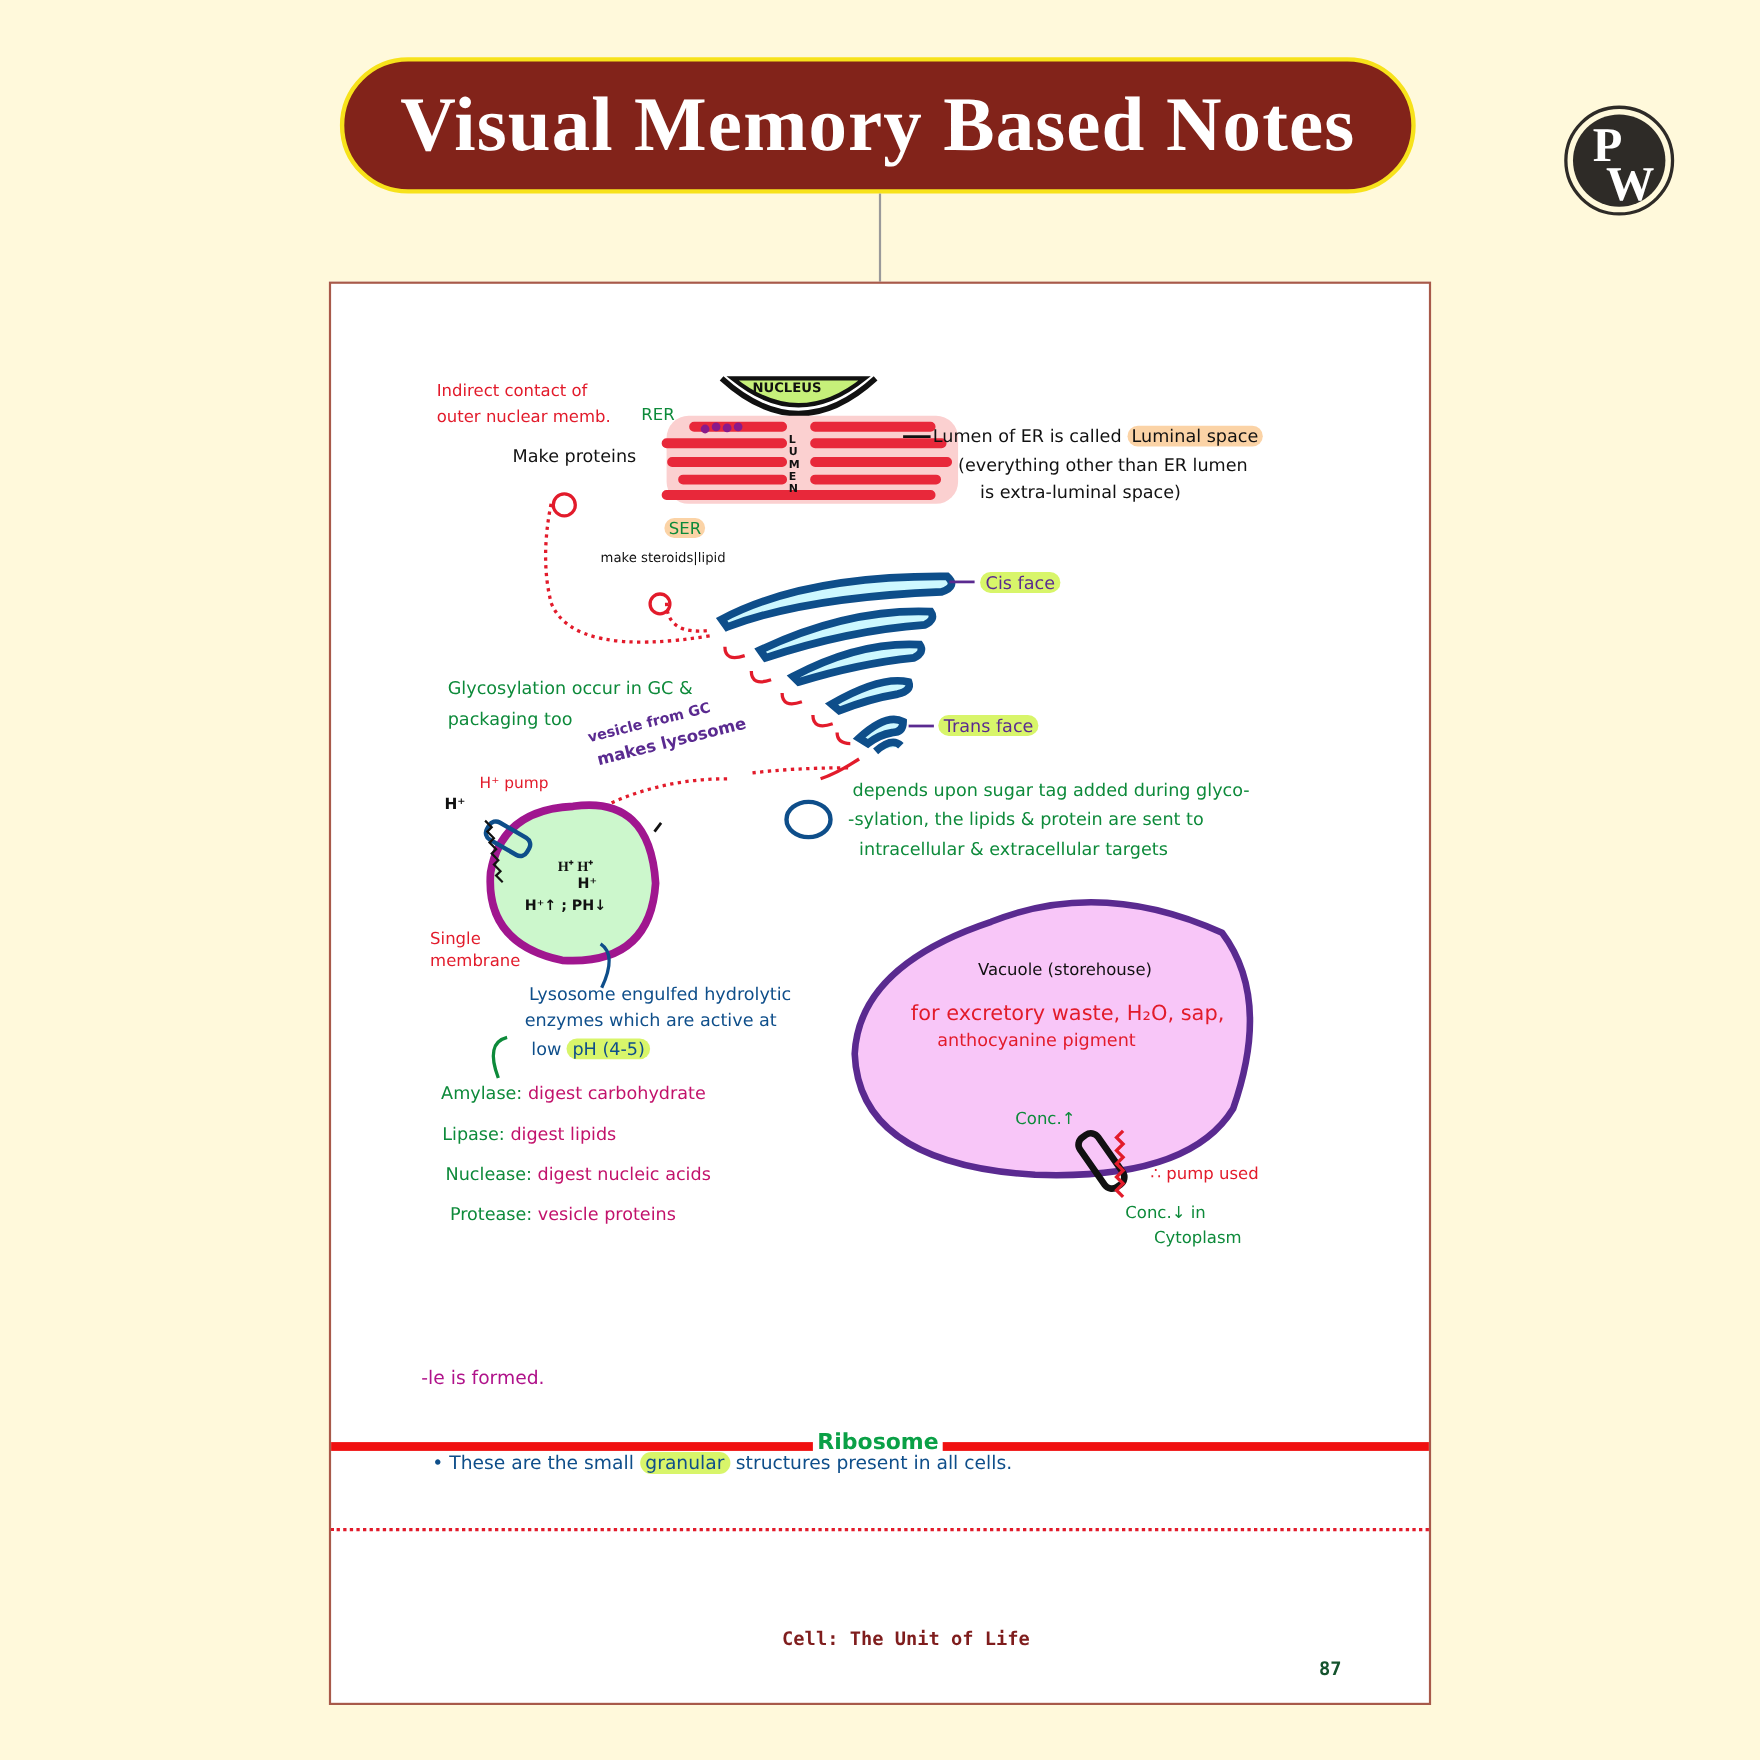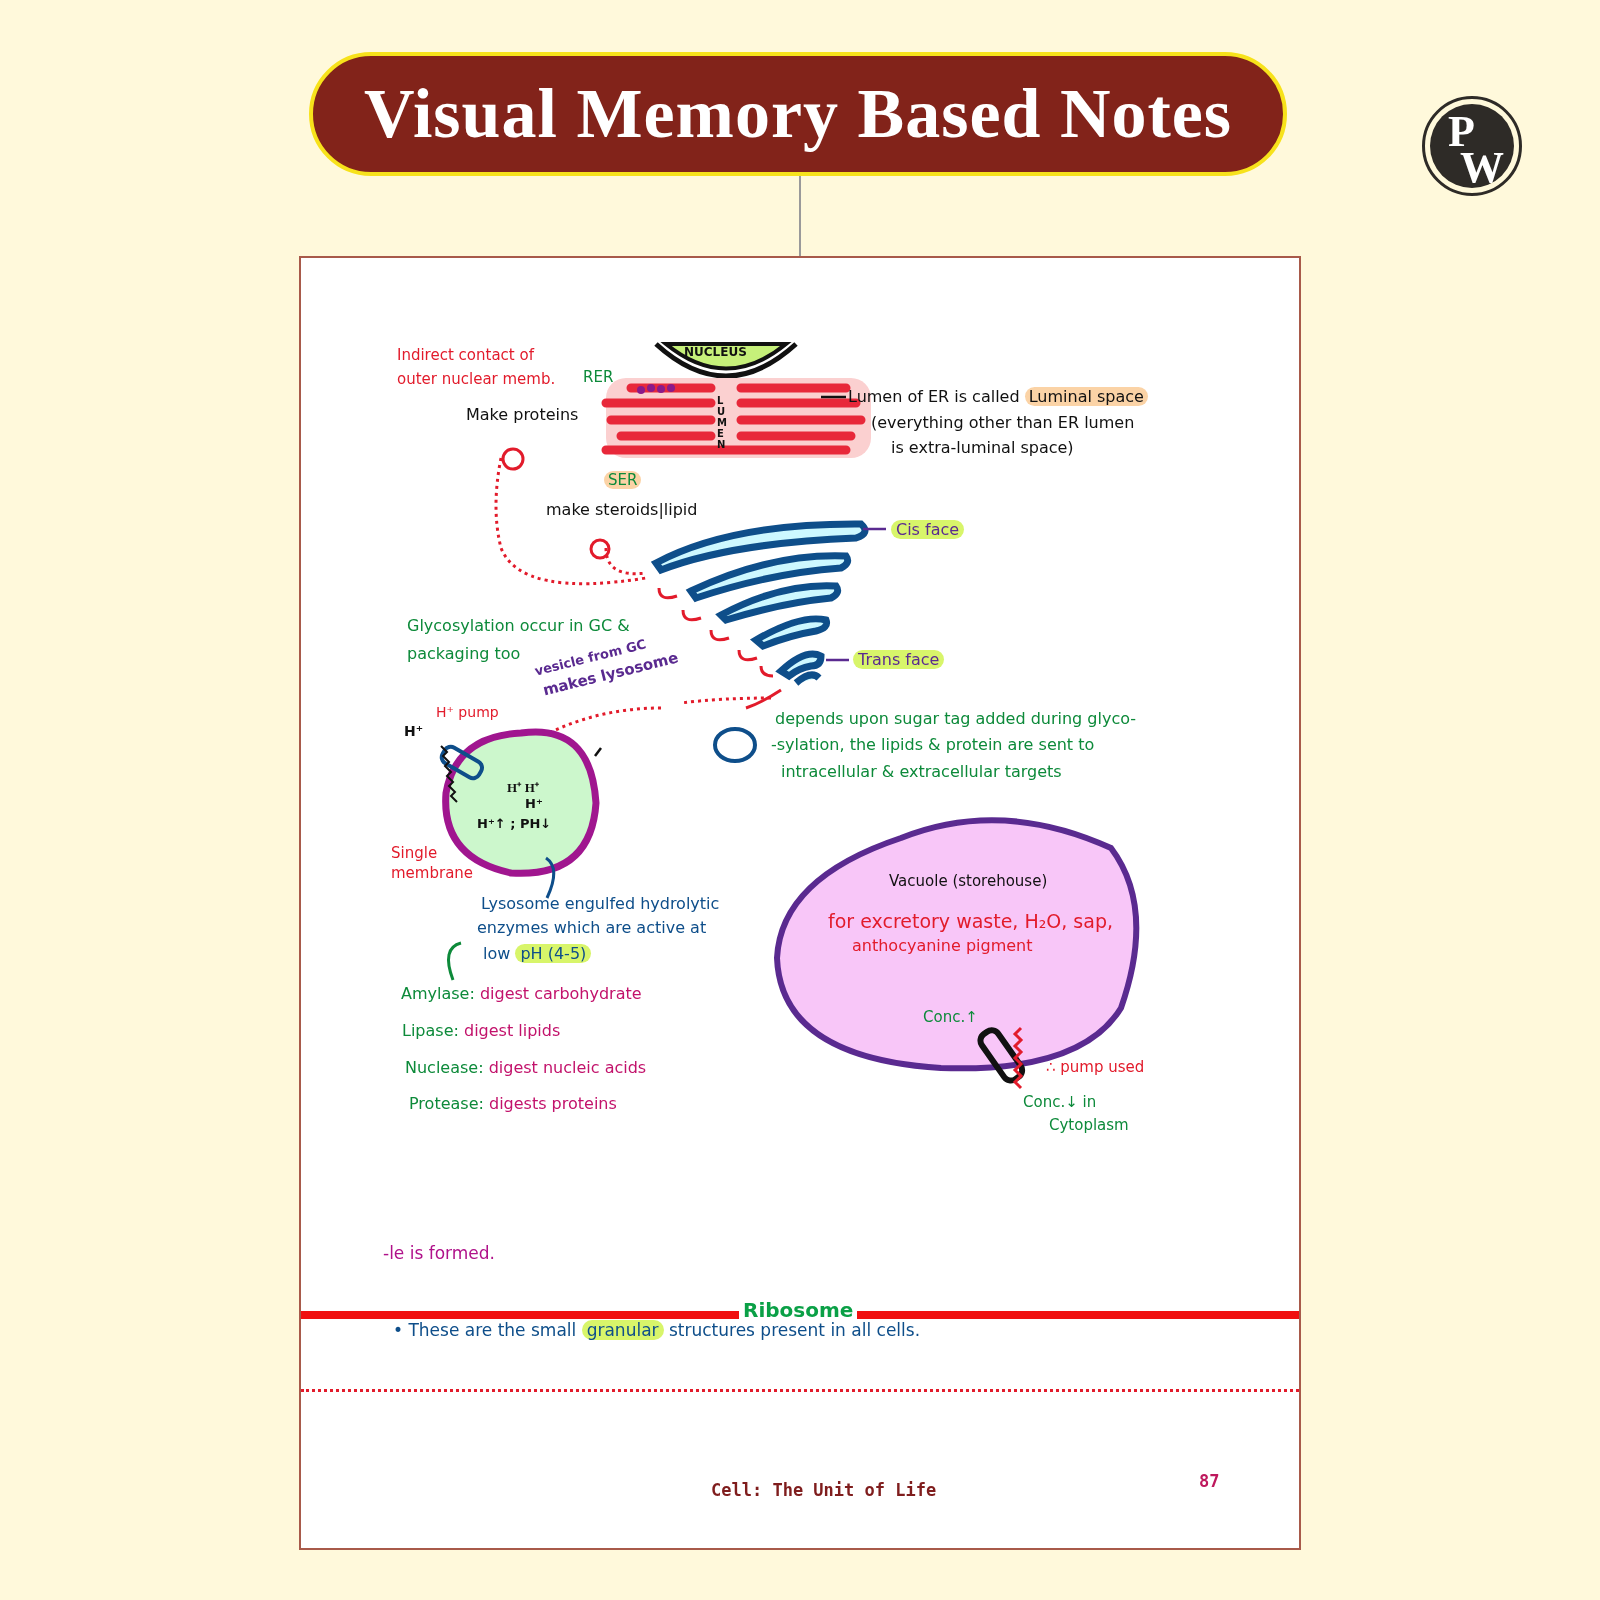--- a/index.html
+++ b/index.html
@@ -14,21 +14,21 @@
   .logo-w { position:absolute; left:30px; top:38px; color:#fff; font-family:"Liberation Serif", serif; font-weight:bold; font-size:44px; }
   .page { position:absolute; left:299px; top:256px; width:1002px; height:1294px; background:#fff; border:2px solid #a85a4a; box-sizing:border-box; }
   .hw { position:absolute; font-family:"DejaVu Sans", sans-serif; white-space:nowrap; line-height:1.2; }
   .red { color:#e21b2b; } .green { color:#0d8a3a; } .black { color:#111; } .purple { color:#5a2a90; } .blue { color:#0e4e8a; } .magenta { color:#b0128a; } .pink { color:#c2126b; }
   .hl-orange { background:#fbd3a6; border-radius:10px; padding:0 4px; }
   .hl-lime { background:#d8f56a; border-radius:10px; padding:0 5px; }
   .ribbon { position:absolute; left:0; top:1053px; width:998px; height:8px; background:#f01010; }
   .ribbon-label { position:absolute; left:438px; top:1040px; background:#fff; padding:0 4px; color:#0aa046; font-family:"DejaVu Sans", sans-serif; font-weight:bold; font-size:20px; }
   .dotline { position:absolute; left:0; top:1131px; width:998px; border-top:3px dotted #e21b2b; }
   .footer-title { position:absolute; left:410px; top:1222px; color:#7f1d1d; font-family:"DejaVu Sans Mono", monospace; font-weight:bold; font-size:17px; }
-  .footer-page { position:absolute; left:898px; top:1213px; color:#be185d; font-family:"DejaVu Sans Mono", monospace; font-weight:bold; font-size:17px; }
+  .footer-page { position:absolute; left:898px; top:1250px; color:#14532d; font-family:"DejaVu Sans Mono", monospace; font-weight:bold; font-size:17px; }
   svg.diag { position:absolute; left:0; top:0; }
 </style>
 </head>
 <body>
 
 <div class="banner">
   <span class="banner-title">Visual Memory Based Notes</span>
 </div>
 <div class="hanger"></div>
 <div class="pin"></div>
@@ -104,21 +104,21 @@
     </g>
   </svg>
 
   <div class="hw black" style="left:383px;top:87px;font-size:12px;font-weight:bold;">NUCLEUS</div>
   <div class="hw black" style="left:416px;top:137px;font-size:10px;font-weight:bold;width:10px;white-space:normal;word-break:break-all;line-height:1.1;">LUMEN</div>
   <div class="hw red" style="left:96px;top:88px;font-size:15px;">Indirect contact of</div>
   <div class="hw red" style="left:96px;top:112px;font-size:15px;">outer nuclear memb.</div>
   <div class="hw green" style="left:282px;top:110px;font-size:15px;">RER</div>
   <div class="hw black" style="left:165px;top:147px;font-size:16px;">Make proteins</div>
   <div class="hw green" style="left:303px;top:213px;font-size:15px;"><span class="hl-orange">SER</span></div>
-  <div class="hw black" style="left:245px;top:242px;font-size:16px;"><span>make </span><span>steroids|lipid</span></div>
+  <div class="hw black" style="left:245px;top:242px;font-size:12px;"><span>make </span><span>steroids|lipid</span></div>
   <div class="hw black" style="left:547px;top:129px;font-size:16px;"><span>Lumen of ER is called </span><span class="hl-orange">Luminal space</span></div>
   <div class="hw black" style="left:570px;top:155px;font-size:16px;">(everything other than ER lumen</div>
   <div class="hw black" style="left:590px;top:180px;font-size:16px;">is extra-luminal space)</div>
 
   <div class="hw purple" style="left:590px;top:262px;font-size:16px;"><span class="hl-lime">Cis face</span></div>
   <div class="hw purple" style="left:552px;top:392px;font-size:16px;"><span class="hl-lime">Trans face</span></div>
   <div class="hw green" style="left:106px;top:358px;font-size:16px;">Glycosylation occur in GC &amp;</div>
   <div class="hw green" style="left:106px;top:386px;font-size:16px;">packaging too</div>
   <div class="hw purple" style="left:232px;top:406px;font-size:13px;font-weight:bold;transform:rotate(-14deg);transform-origin:left top;">vesicle from GC</div>
   <div class="hw purple" style="left:240px;top:424px;font-size:15px;font-weight:bold;transform:rotate(-14deg);transform-origin:left top;">makes lysosome</div>
@@ -133,21 +133,21 @@
   <div class="hw black" style="left:176px;top:558px;font-size:13px;font-weight:bold;">H⁺↑ ; PH↓</div>
   <div class="hw red" style="left:90px;top:586px;font-size:15px;">Single</div>
   <div class="hw red" style="left:90px;top:606px;font-size:15px;">membrane</div>
   <div class="hw blue" style="left:180px;top:636px;font-size:16px;">Lysosome engulfed hydrolytic</div>
   <div class="hw blue" style="left:176px;top:660px;font-size:16px;">enzymes which are active at</div>
   <div class="hw blue" style="left:182px;top:686px;font-size:16px;"><span>low </span><span class="hl-lime">pH (4-5)</span></div>
 
   <div class="hw" style="left:100px;top:726px;font-size:16px;"><span class="green">Amylase:</span> <span class="pink">digest carbohydrate</span></div>
   <div class="hw" style="left:101px;top:763px;font-size:16px;"><span class="green">Lipase:</span> <span class="pink">digest lipids</span></div>
   <div class="hw" style="left:104px;top:800px;font-size:16px;"><span class="green">Nuclease:</span> <span class="pink">digest nucleic acids</span></div>
-  <div class="hw" style="left:108px;top:836px;font-size:16px;"><span class="green">Protease:</span> <span class="pink">digests proteins</span></div>
+  <div class="hw" style="left:108px;top:836px;font-size:16px;"><span class="green">Protease:</span> <span class="pink">vesicle proteins</span></div>
 
   <div class="hw black" style="left:588px;top:614px;font-size:15px;">Vacuole (storehouse)</div>
   <div class="hw red" style="left:527px;top:652px;font-size:19px;">for excretory waste, H₂O, sap,</div>
   <div class="hw red" style="left:551px;top:678px;font-size:16px;">anthocyanine pigment</div>
   <div class="hw green" style="left:622px;top:750px;font-size:15px;">Conc.↑</div>
   <div class="hw red" style="left:745px;top:800px;font-size:15px;">∴ pump used</div>
   <div class="hw green" style="left:722px;top:835px;font-size:15px;">Conc.↓ in</div>
   <div class="hw green" style="left:748px;top:858px;font-size:15px;">Cytoplasm</div>
 
   <div class="hw magenta" style="left:82px;top:985px;font-size:17px;">-le is formed.</div>

